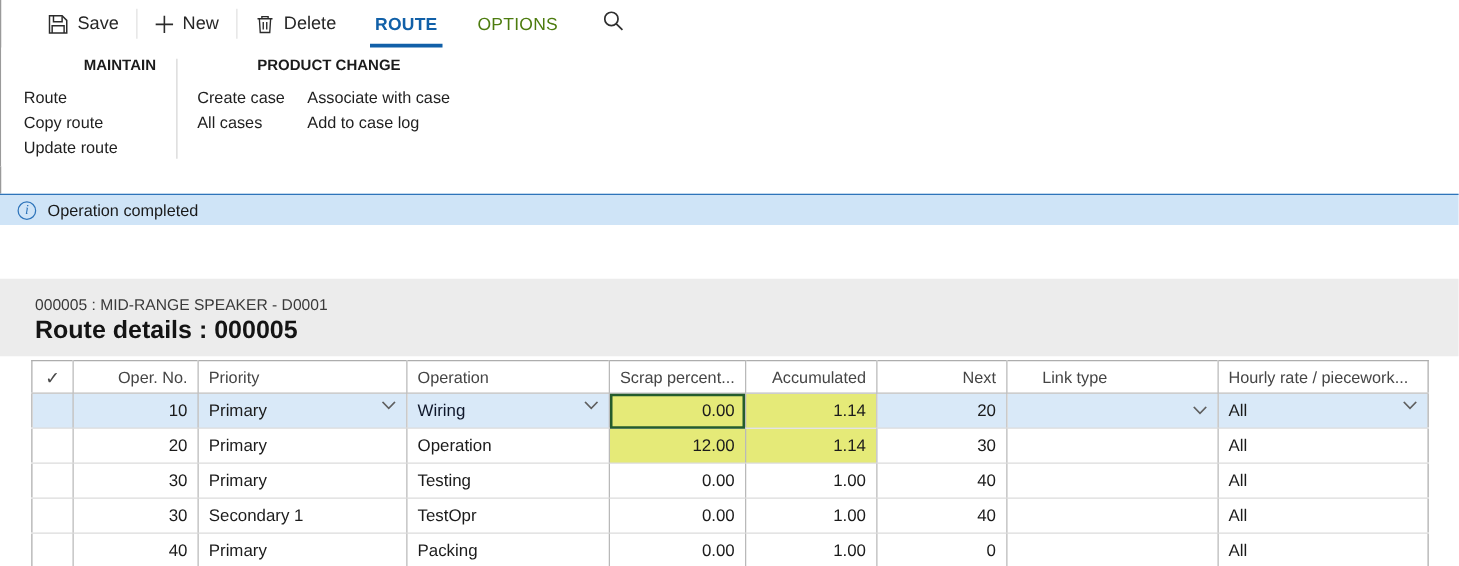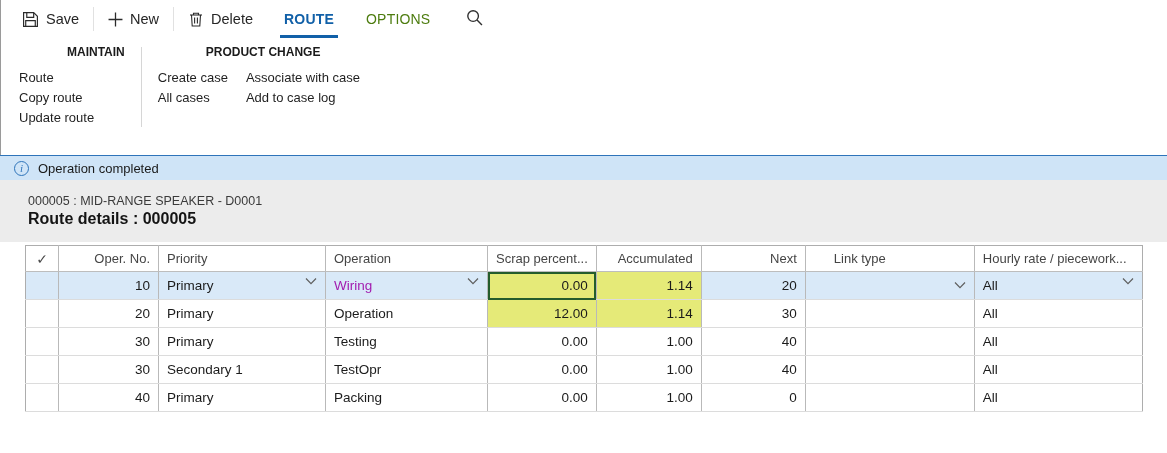--- a/index.html
+++ b/index.html
@@ -1,21 +1,21 @@
 <!DOCTYPE html>
 <html><head>
 <meta charset="utf-8">
 <style>
   * { margin:0; padding:0; box-sizing:border-box; }
   html,body { width:1167px; height:453px; background:#ffffff;
     font-family:"Liberation Sans", sans-serif; color:#1b1b1b; overflow:hidden; }
 
   
   .topchrome { background:#fff; border-left:1px solid #9a9a9a; }
-  .toolbar { height:38px; display:flex; align-items:stretch; padding-left:8px; background:#fff; }
+  .toolbar { height:38px; display:flex; align-items:stretch; padding-left:8px; background:#fff;margin-left:16px; }
   .tb-btn { display:flex; align-items:center; gap:7px; padding:0 13px; font-size:14.5px; color:#262626; cursor:pointer; }
   .tb-btn svg { display:block; }
   .tb-sep { width:1px; background:#e1e1e1; margin:7px 1px; }
   .tab { display:flex; align-items:center; font-size:14px; letter-spacing:.2px; color:#4d7c0f;
          padding:3px 4px 0 4px; border-bottom:3px solid transparent; cursor:pointer; }
   .tab.active { color:#1160a8; border-bottom-color:#1160a8; font-weight:700; }
   .tab-route { margin-left:14px; }
   .tab-options { margin-left:24px; }
   .tb-search { display:flex; align-items:center; margin-left:26px; padding:0 6px; cursor:pointer; }
 
@@ -29,41 +29,41 @@
   .gap-strip { height:22px; background:#fff; border-left:1px solid #9a9a9a; }
 
   
   .msgbar { height:25px; background:#cfe4f7; border-top:1px solid #2e74ba;
             display:flex; align-items:center; padding-left:14px; font-size:13px; color:#1a1a1a; }
   .info-icon { width:15px; height:15px; border:1px solid #2e74ba; border-radius:50%;
                color:#2e74ba; font-family:"Liberation Serif", serif; font-style:italic;
                font-size:11px; line-height:13px; text-align:center; margin-right:9px; flex:0 0 auto; }
 
   
-  .page-head { height:62px; background:#ececec; padding:14px 0 0 28px; }
+  .page-head { height:62px; background:#ececec; padding:14px 0 0 28px;margin-top:43px; }
   .caption { font-size:12.5px; color:#3a3a3a; margin-bottom:2px; }
-  .title { font-size:16px; font-weight:700; color:#141414; }
+  .title { font-size:20px; font-weight:700; color:#141414; }
 
   
   .grid-wrap { margin:3px 0 0 25px; background:#fff; }
   table.grid { border-collapse:collapse; table-layout:fixed; border:1px solid #adadad; }
   th { height:26px; font-size:13px; font-weight:400; color:#454545; background:#fff;
        padding:0 8px; border-right:1px solid #b9b9b9; border-bottom:1px solid #bdbdbd;
        overflow:hidden; white-space:nowrap; cursor:pointer; }
   td { height:28px; font-size:13.5px; color:#1b1b1b; padding:0 8px;
        border-right:1px solid #b9b9b9; border-bottom:1px solid #dcdcdc;
        overflow:hidden; white-space:nowrap; background:#fff; }
   th:last-child, td:last-child { border-right:none; }
   tr.sel td { background:#d9e9f8; }
   td.hl, tr.sel td.hl { background:#e5ea78; }
   td.focus { outline:2px solid #245c2c; outline-offset:-2px; }
   .ci { display:flex; align-items:flex-start; width:100%; }
   .ci.a-right { justify-content:flex-end; }
   .ci.a-left { justify-content:flex-start; }
-  .val.link { color:#a21caf; cursor:pointer; }
+  .val.link { color:#0f172a; cursor:pointer; }
   .chevwrap { margin-left:auto; display:flex; align-items:center; padding-left:6px; cursor:pointer; }
   .chk { color:#4a4a4a; font-size:14px; }
 </style>
 </head>
 <body>
 
 <div class="topchrome">
   <div class="toolbar">
     <div class="tb-btn">
       <span>

